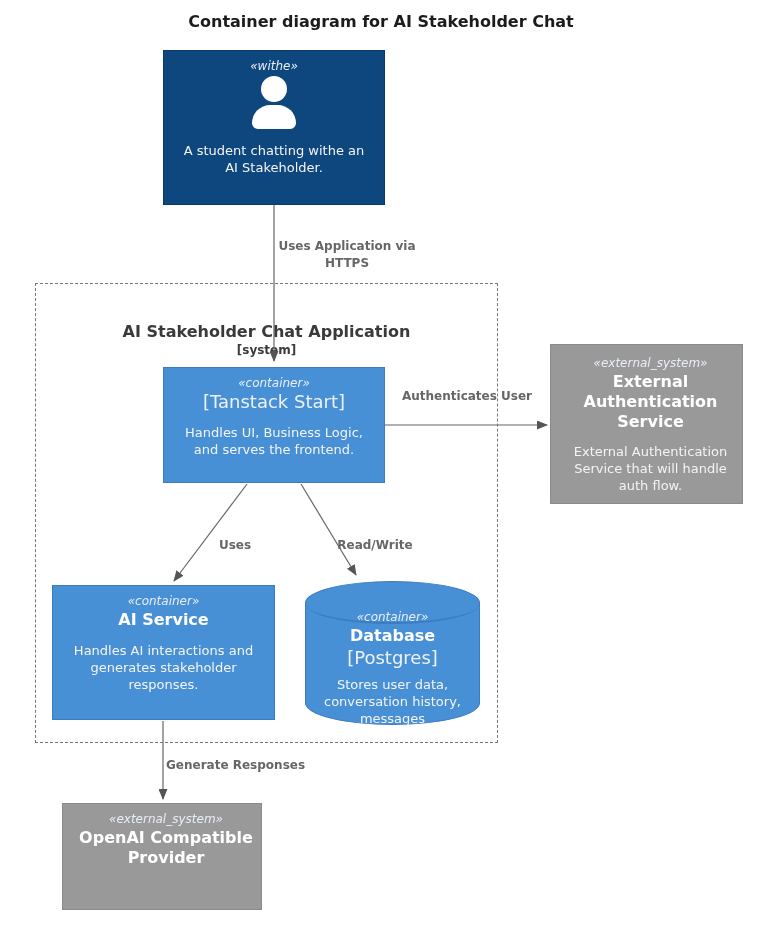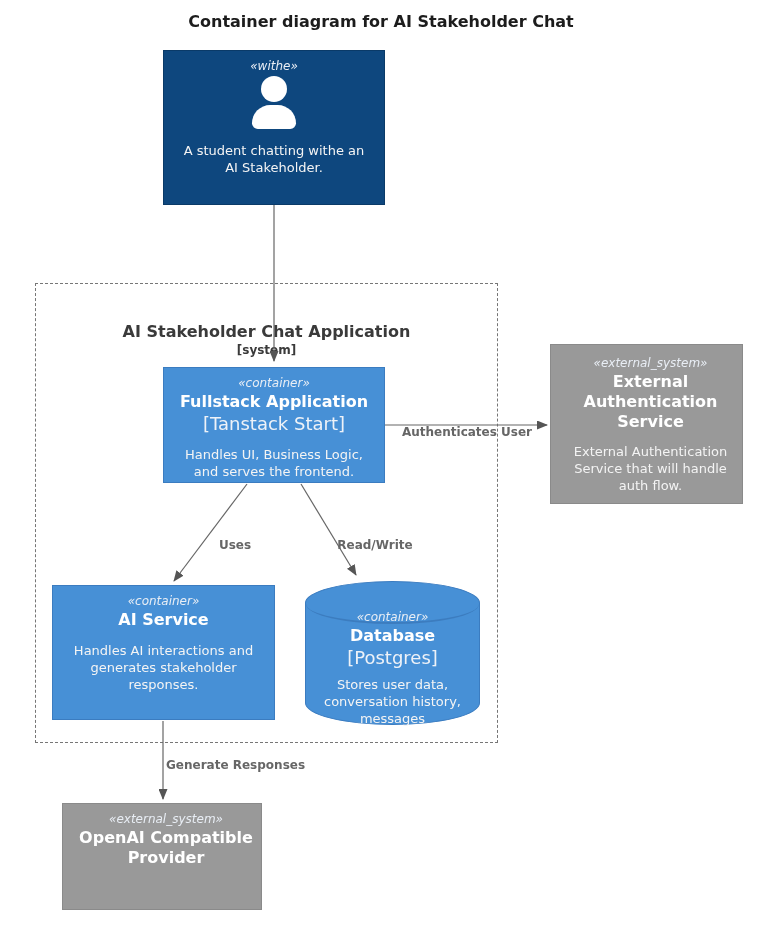--- a/index.html
+++ b/index.html
@@ -85,21 +85,20 @@
     <div class="stereo">«withe»</div>
     <div class="person-icon">
       <div class="p-head"></div>
       <div class="p-body"></div>
     </div>
     <div class="desc" style="width:196px;margin-top:10px;">A student chatting withe an AI Stakeholder.</div>
   </div>
 
   <div class="node container-box" style="left:163px;top:367px;width:222px;height:116px;">
     <div class="stereo">«container»</div>
-    <div class="nname">Fullstack Application</div>
     <div class="tech">[Tanstack Start]</div>
     <div class="desc" style="width:202px;">Handles UI, Business Logic, and serves the frontend.</div>
   </div>
 
   <div class="node external-box" style="left:550px;top:344px;width:193px;height:160px;">
     <div class="stereo" style="margin-top:11px;">«external_system»</div>
     <div class="nname">External Authentication Service</div>
     <div class="desc" style="width:176px;margin-top:11px;">External Authentication Service that will handle auth flow.</div>
   </div>
 
@@ -115,18 +114,19 @@
     <div class="nname">Database</div>
     <div class="tech">[Postgres]</div>
     <div class="desc" style="width:158px;">Stores user data, conversation history, messages</div>
   </div>
 
   <div class="node external-box" style="left:62px;top:803px;width:200px;height:107px;">
     <div class="stereo">«external_system»</div>
     <div class="nname">OpenAI Compatible Provider</div>
   </div>
 
-  <div class="edge-label" style="left:389px;top:424px;width:156px;white-space:nowrap;">Authenticates User</div>
+  <div class="edge-label" style="left:267px;top:238px;width:160px;">Uses Application via HTTPS</div>
+  <div class="edge-label" style="left:389px;top:388px;width:156px;white-space:nowrap;">Authenticates User</div>
   <div class="edge-label" style="left:205px;top:537px;width:60px;">Uses</div>
   <div class="edge-label" style="left:325px;top:537px;width:100px;">Read/Write</div>
   <div class="edge-label" style="left:166px;top:757px;text-align:left;white-space:nowrap;">Generate Responses</div>
 
 </div>
 
 </body></html>

